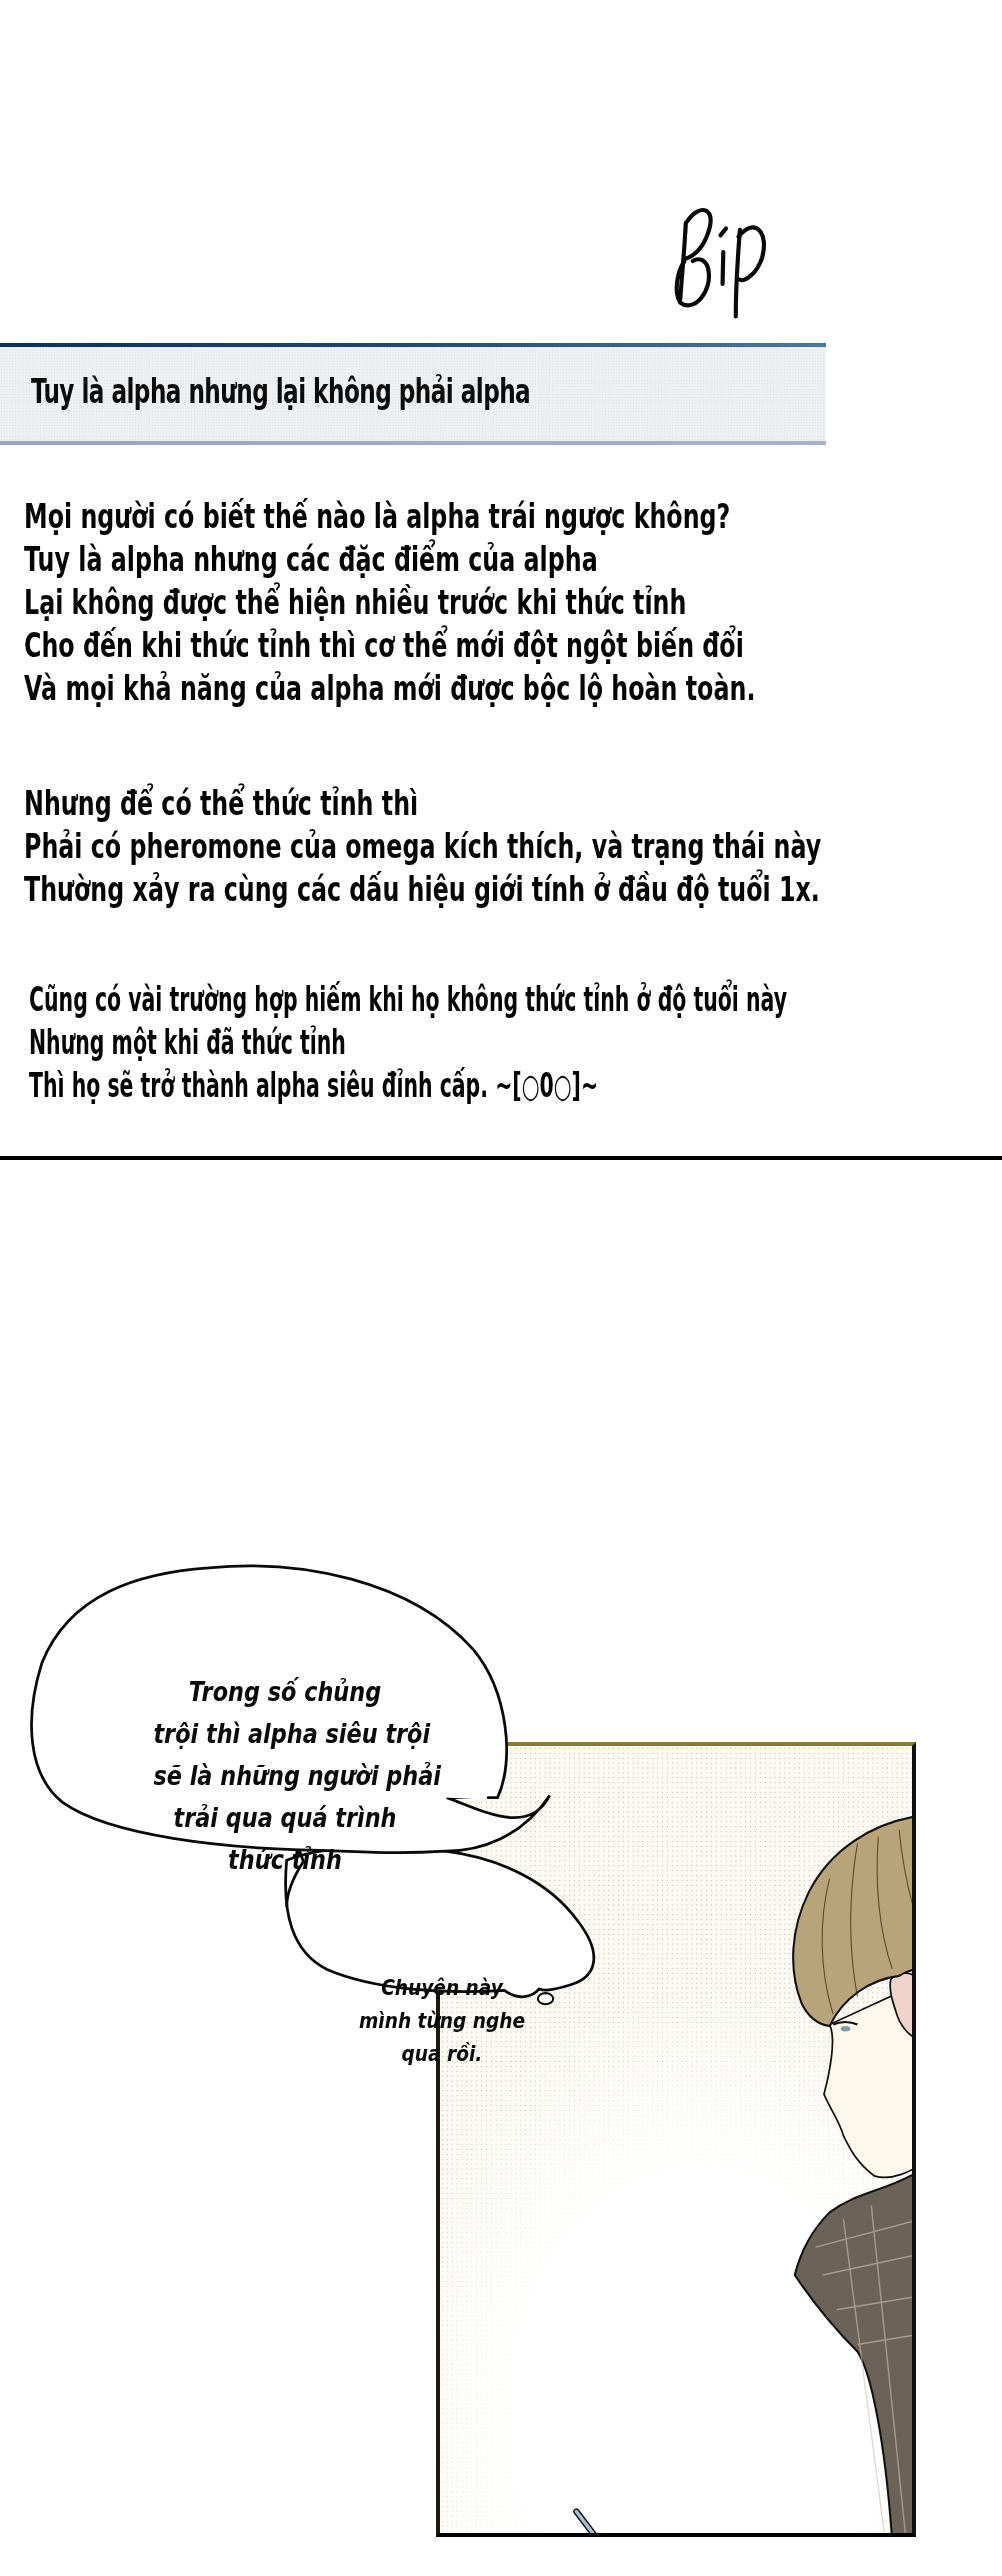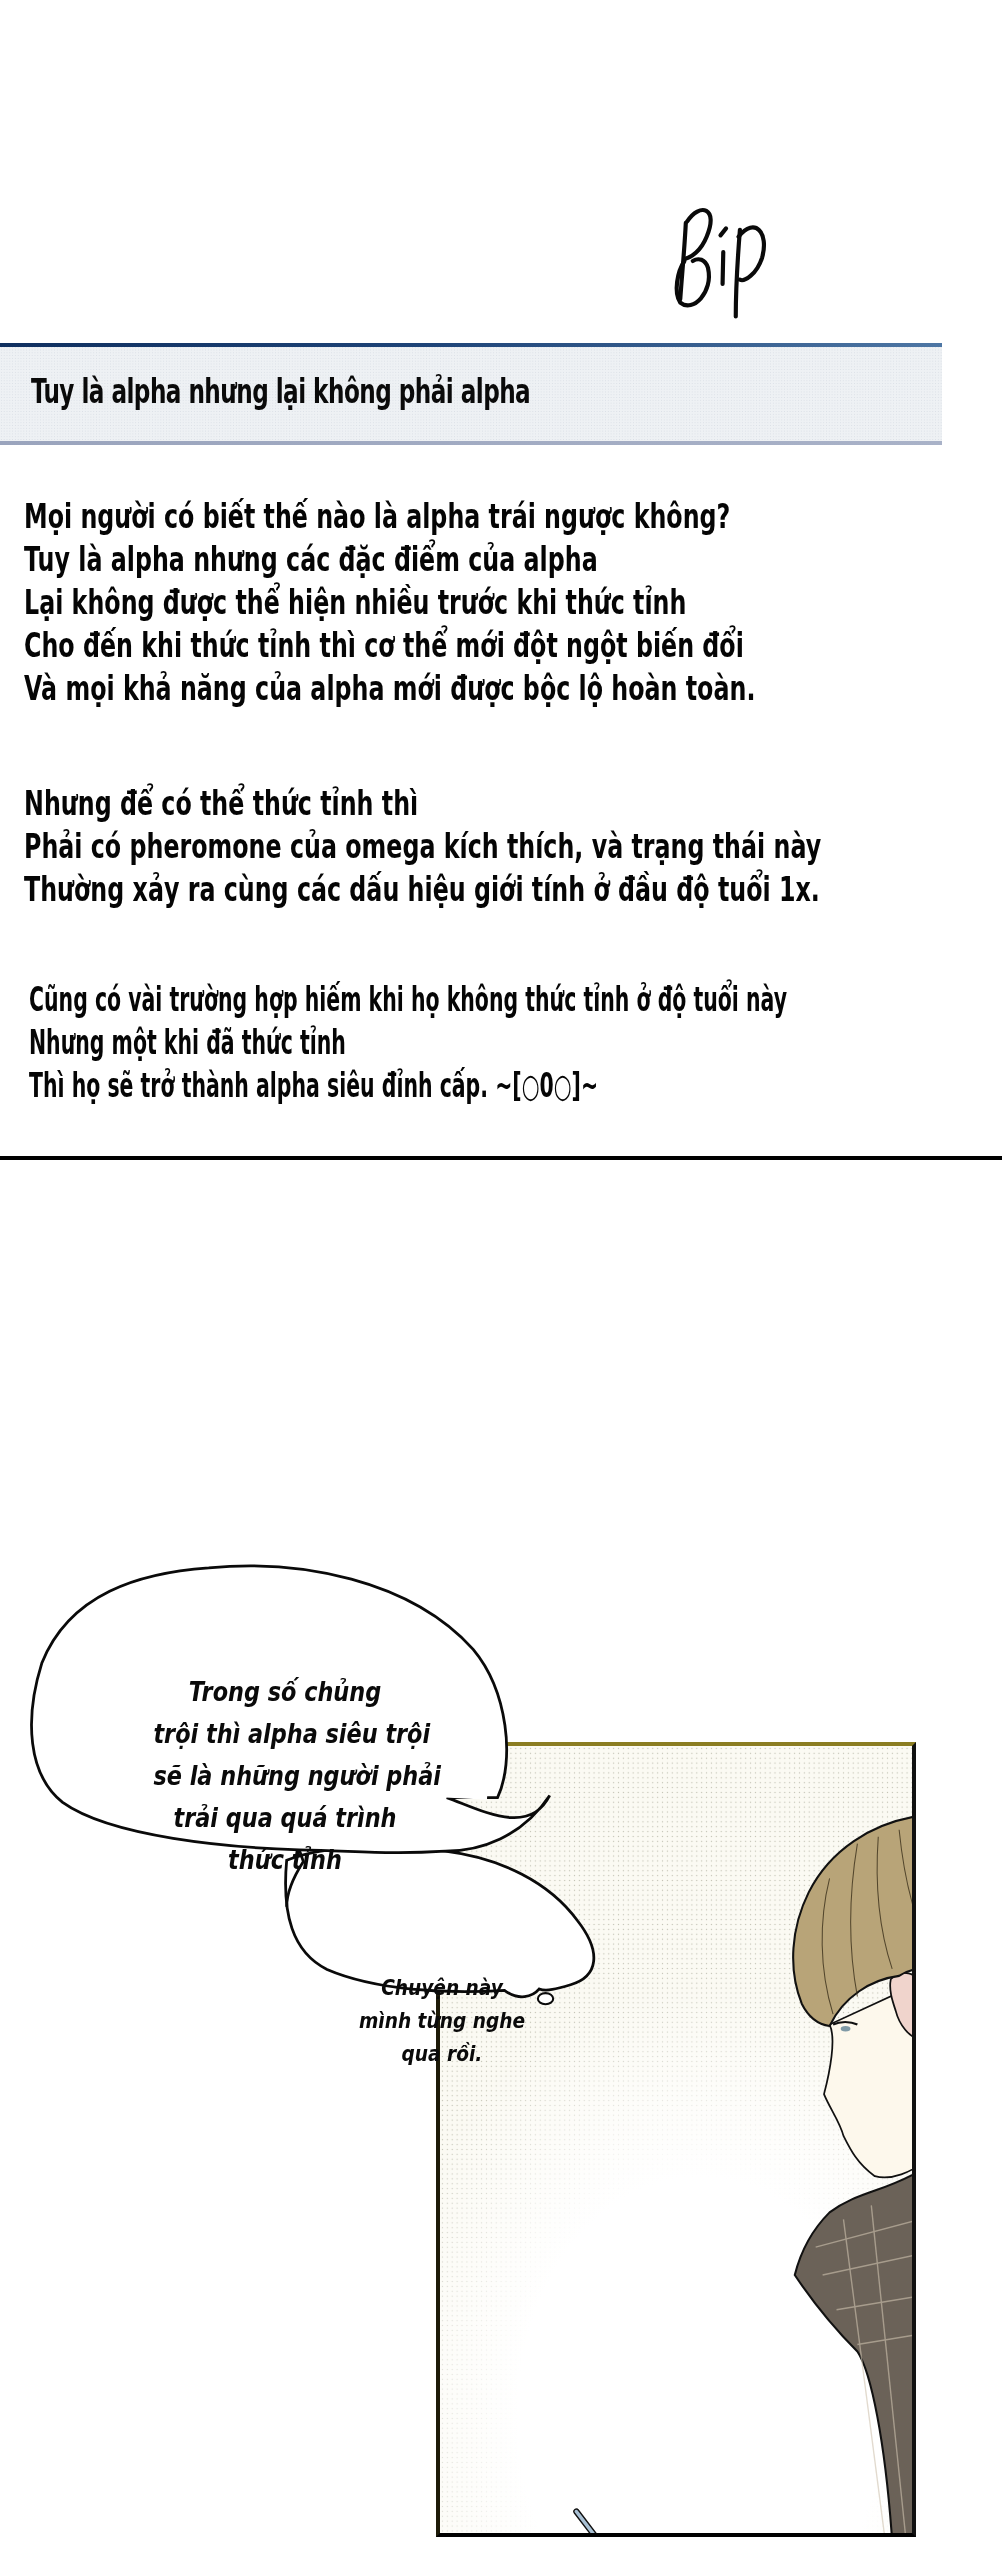--- a/index.html
+++ b/index.html
@@ -15,21 +15,21 @@
   .abs { position: absolute; }
 
   
   .sfx {
     left: 665px; top: 195px;
     width: 111px; height: 132px;
   }
 
   
   .header-bar {
-    left: 0; top: 343px; width: 942px; height: 102px;
+    left: 0; top: 343px; width: 826px; height: 102px;
     background-color: #eef1f4;
     background-image: radial-gradient(rgba(180,190,205,0.35) 0.7px, transparent 0.8px);
     background-size: 2.8px 2.8px;
     box-sizing: border-box;
   }
   .header-top-border {
     position: absolute; left: 0; top: 0; width: 100%; height: 4.2px;
     background: linear-gradient(90deg, #0f2f5f 0%, #1e4478 45%, #4d76a4 100%);
   }
   .header-bottom-border {

